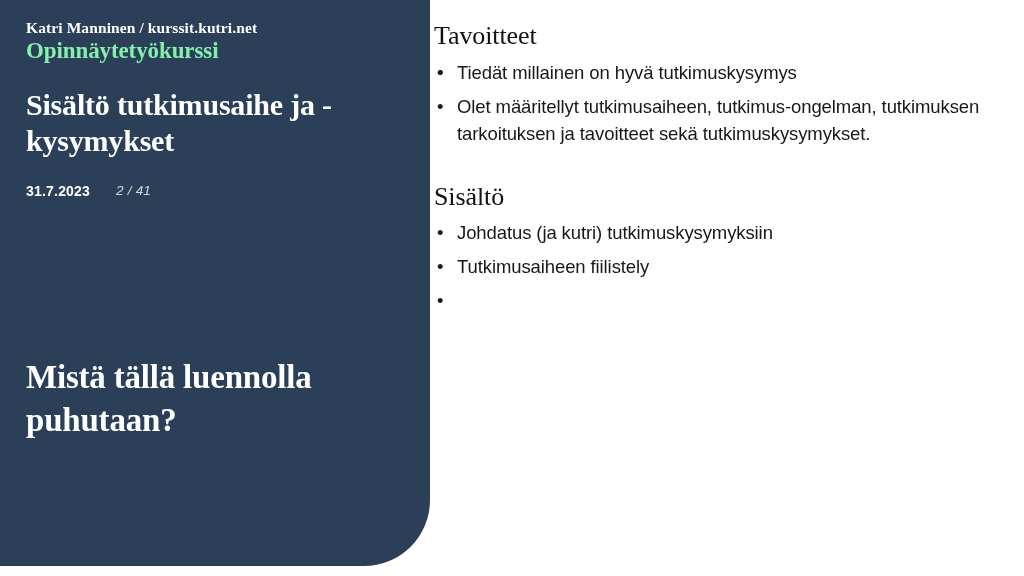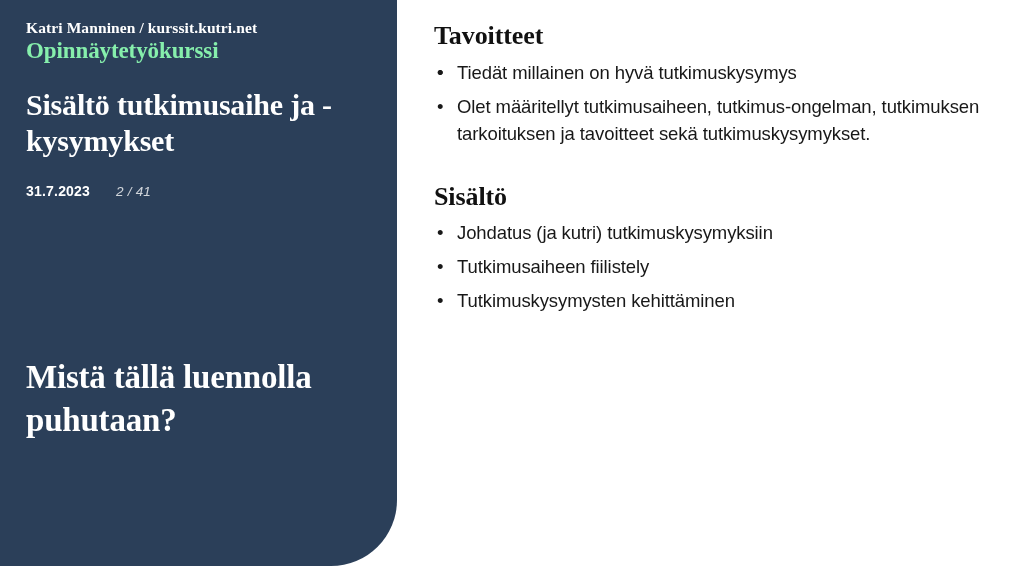--- a/index.html
+++ b/index.html
@@ -18,21 +18,21 @@
     width: 1024px;
     height: 576px;
     background: #ffffff;
   }
 
   
   .side-panel {
     position: absolute;
     left: 0;
     top: 0;
-    width: 397px;
+    width: 430px;
     height: 566px;
     background: #2b3f59;
     border-bottom-right-radius: 66px;
     box-sizing: border-box;
     padding: 18px 26px 0 26px;
   }
   .course-author {
     font-family: "Liberation Serif", serif;
     font-weight: bold;
     font-size: 15.5px;
@@ -55,21 +55,21 @@
     font-family: "Liberation Serif", serif;
     font-weight: bold;
     font-size: 30px;
     line-height: 36px;
     color: #ffffff;
     letter-spacing: -0.2px;
   }
   .meta-row {
     margin-top: 24px;
     display: flex;
-    align-items: flex-end;
+    align-items: flex-start;
     gap: 26px;
   }
   .meta-date {
     font-family: "Liberation Sans", sans-serif;
     font-weight: bold;
     font-size: 14px;
     color: #ffffff;
     letter-spacing: 0.2px;
   }
   .meta-page {
@@ -98,21 +98,21 @@
     position: absolute;
     left: 434px;
     top: 20px;
     width: 570px;
   }
   .section + .section {
     margin-top: 34px;
   }
   .section-heading {
     font-family: "Liberation Serif", serif;
-    font-weight: bold;
+    font-weight: normal;
     font-size: 26px;
     line-height: 32px;
     color: #111111;
     letter-spacing: -0.1px;
     margin-bottom: 6px;
   }
   .bullet-list {
     list-style: none;
     margin: 0;
     padding: 0;
@@ -181,19 +181,18 @@
         <li class="bullet-item">
           <span class="bullet-dot">•</span>
           <span>Johdatus (ja kutri) tutkimuskysymyksiin</span>
         </li>
         <li class="bullet-item">
           <span class="bullet-dot">•</span>
           <span>Tutkimusaiheen fiilistely</span>
         </li>
         <li class="bullet-item">
           <span class="bullet-dot">•</span>
-          <span>Tutkimuskysymysten kehittäminen</span>
         </li>
       </ul>
     </div>
 
   </div>
 </div>
 
 </body></html>

